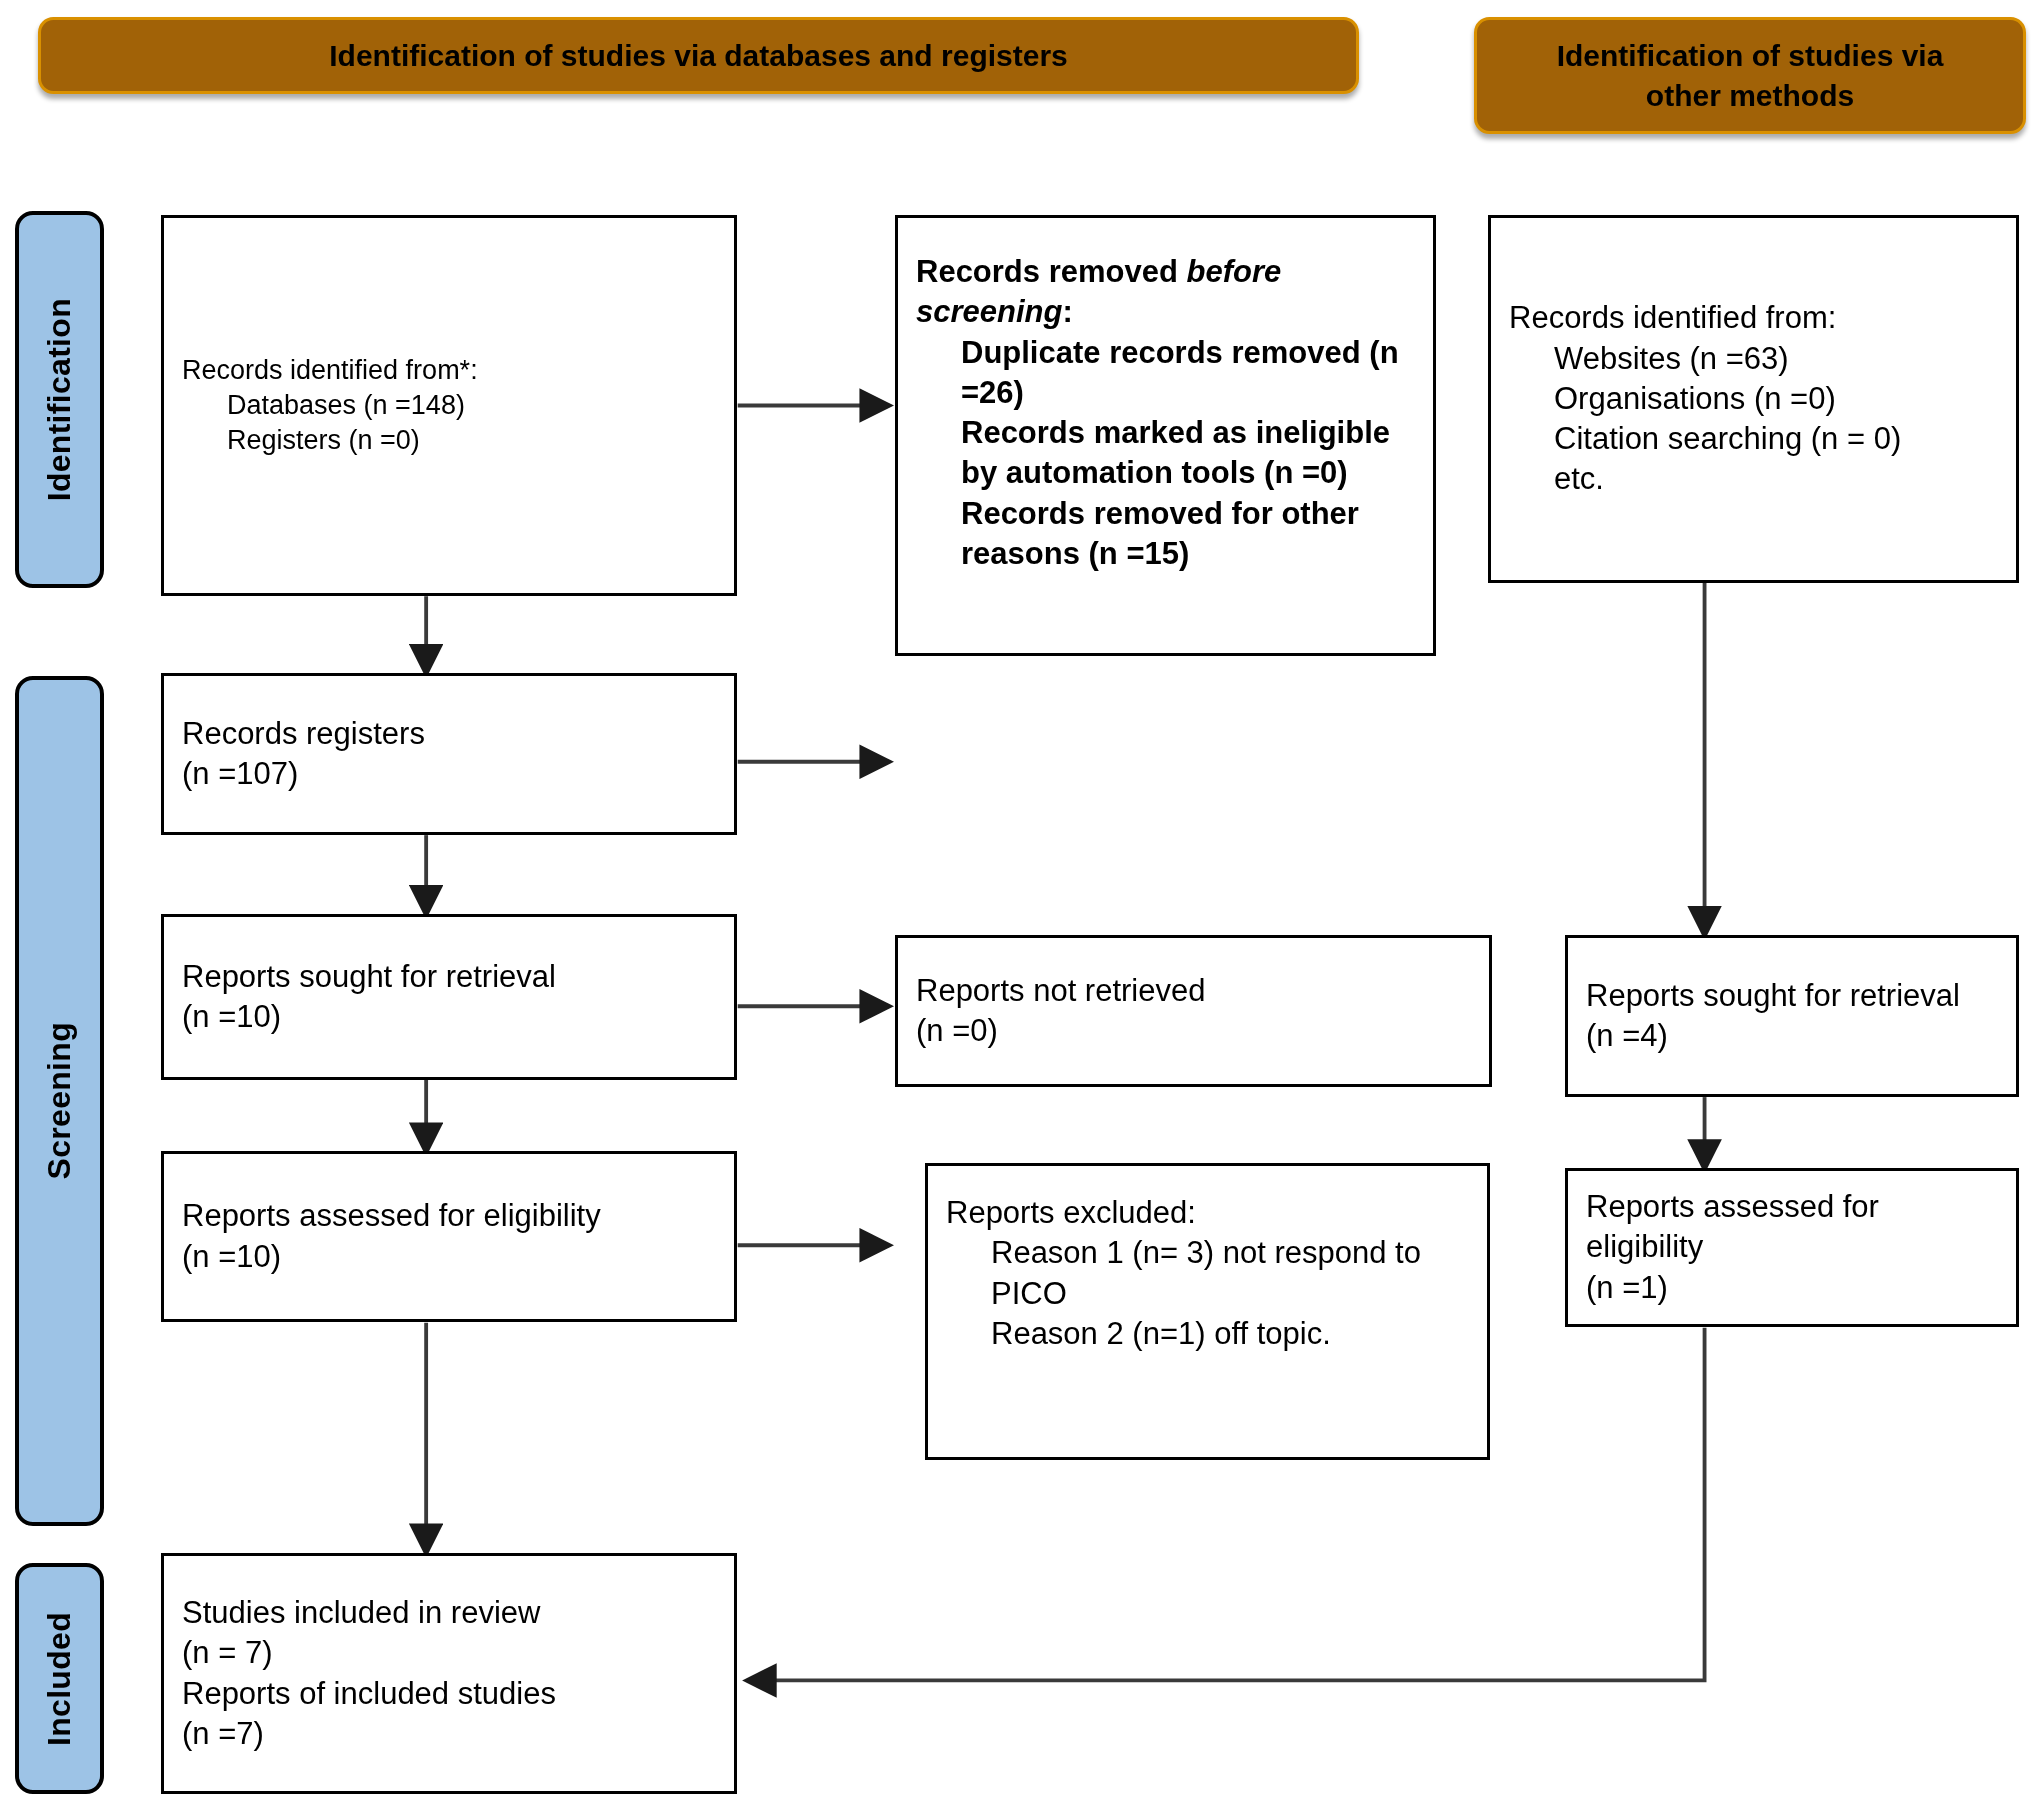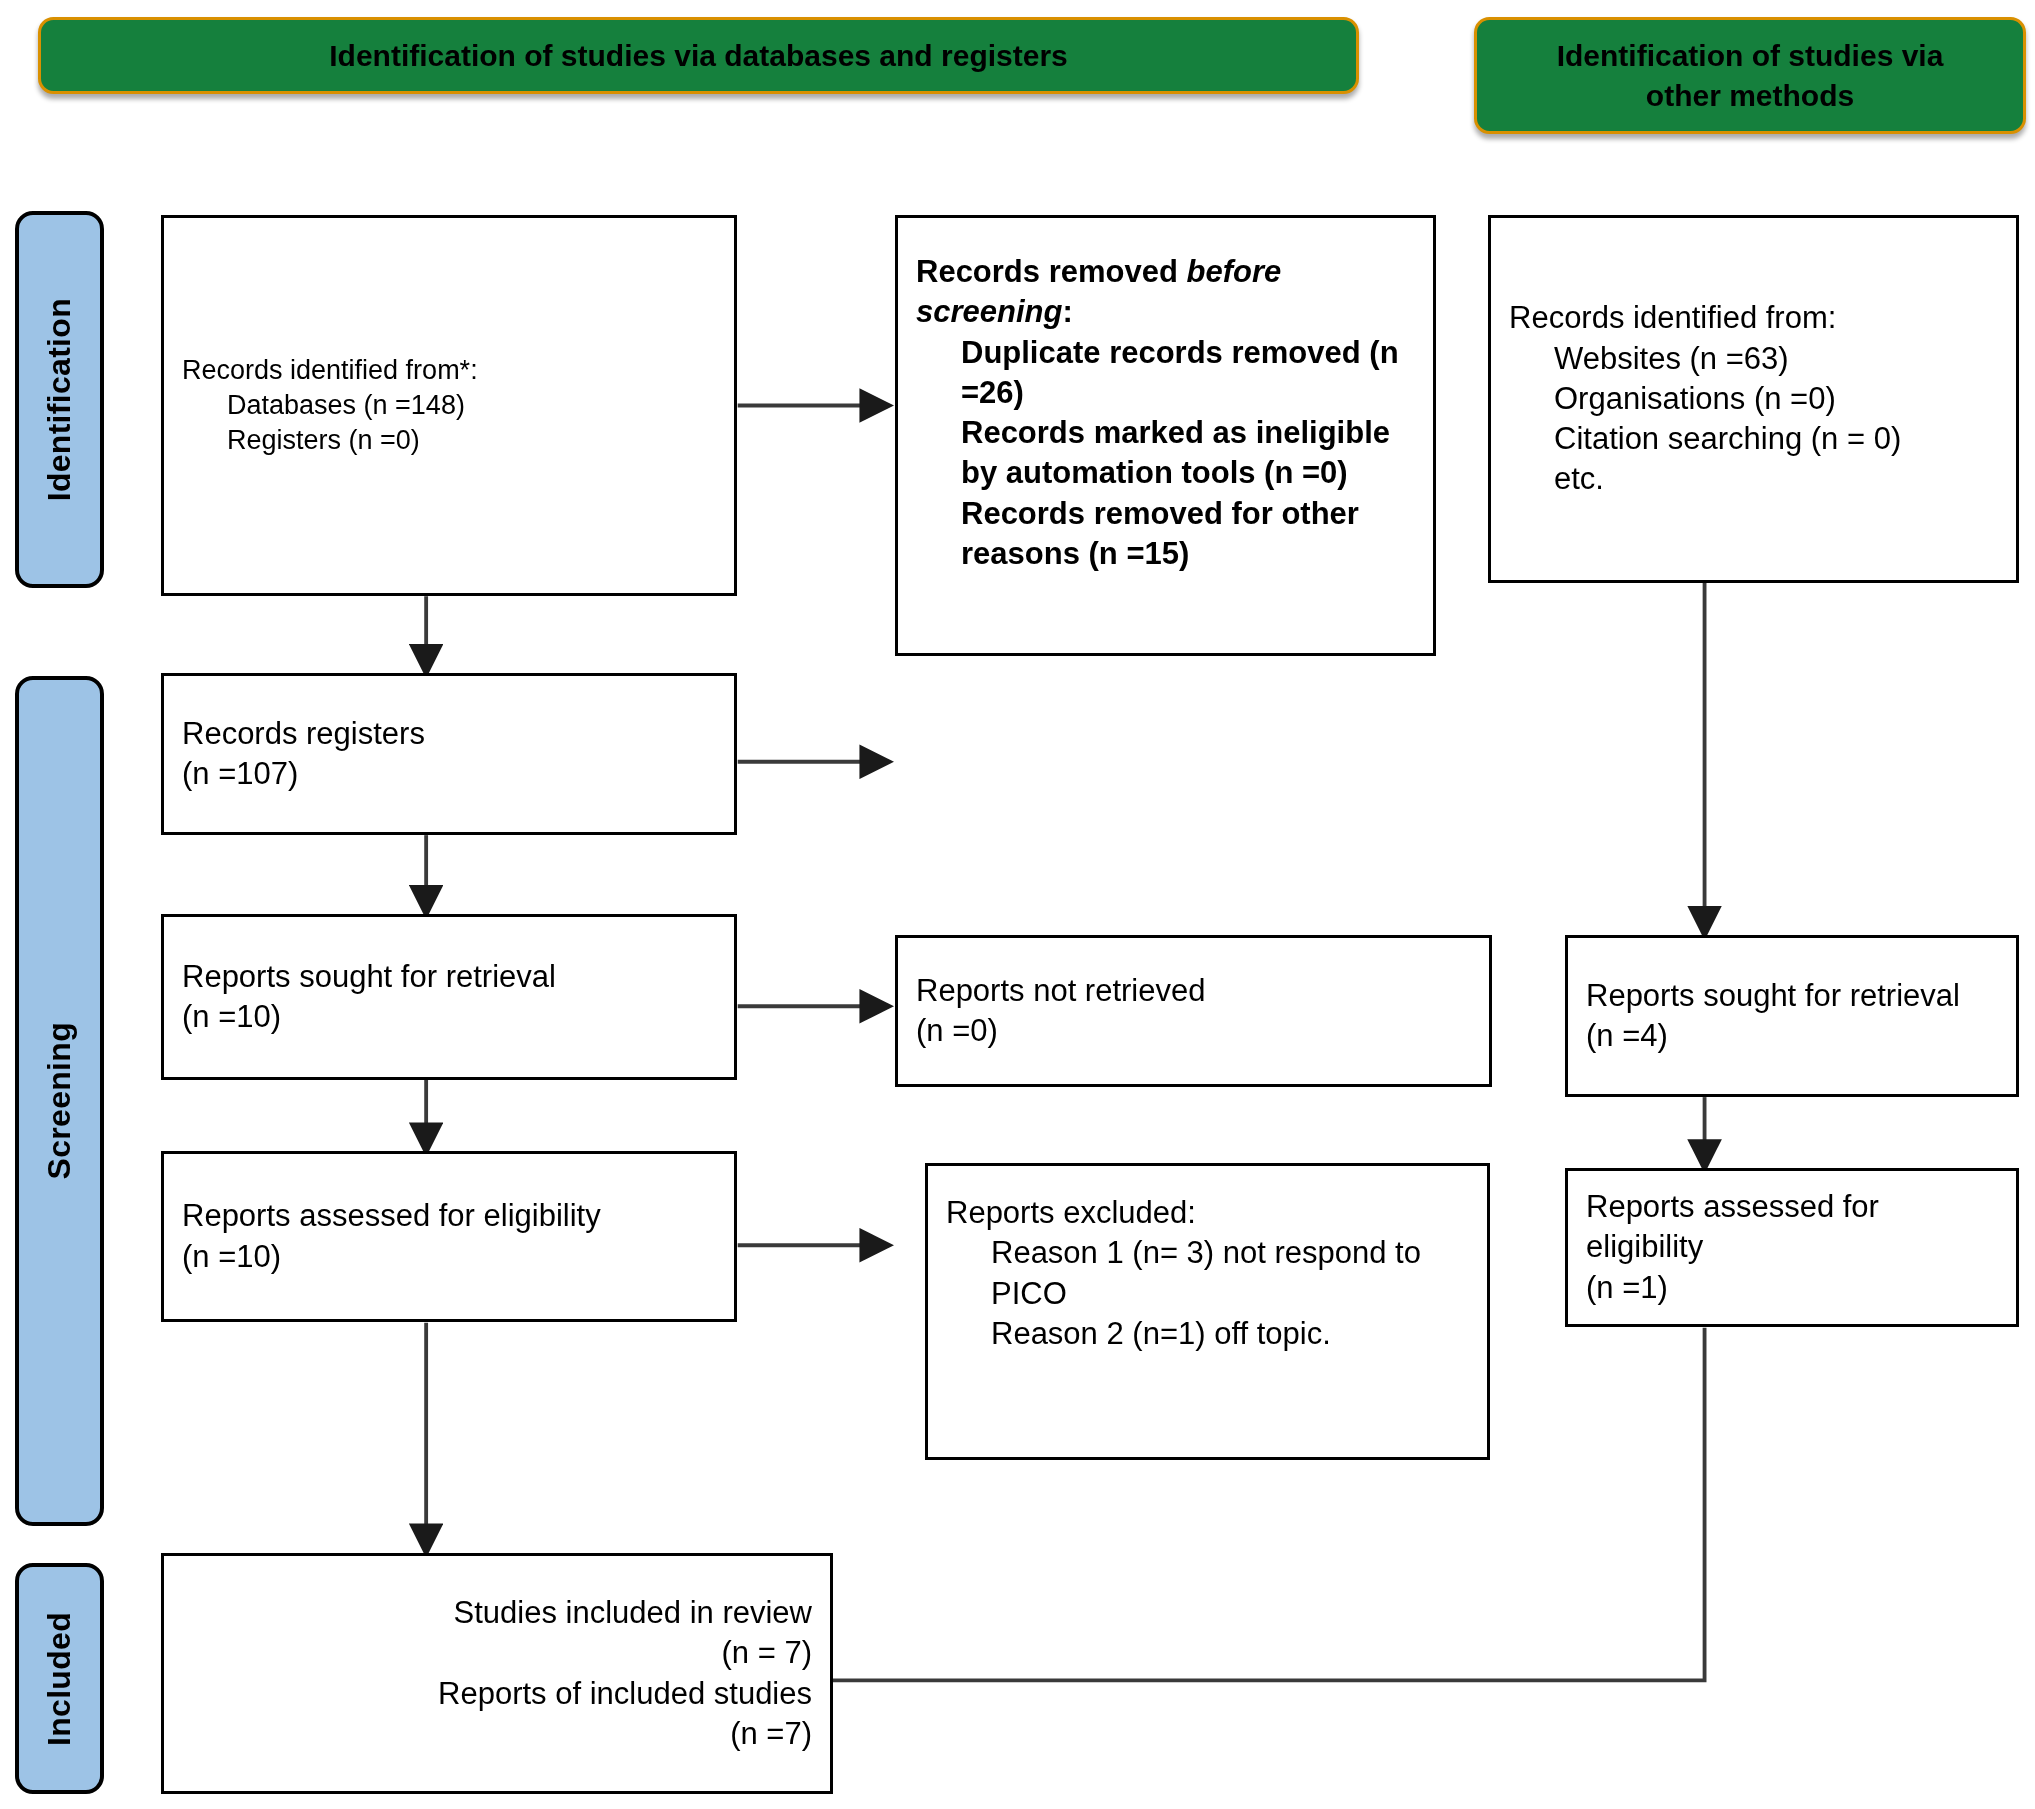--- a/index.html
+++ b/index.html
@@ -4,21 +4,21 @@
 <style>
   html,body{margin:0;padding:0;background:#ffffff;}
   body{width:2035px;height:1810px;position:relative;overflow:hidden;
        font-family:"Liberation Sans","DejaVu Sans",sans-serif;color:#000;}
 
   #stage{position:absolute;left:0;top:0;width:2035px;height:1810px;}
 
   
   .banner{
     position:absolute;
-    background:#15803d;
+    background:#a16207;
     border:3.5px solid #D99000;
     border-radius:15.4px;
     box-shadow:0 4.2px 4.9px rgba(0,0,0,.33);
     display:flex;align-items:center;justify-content:center;text-align:center;
     font-weight:bold;color:#000;line-height:1.32;
     box-sizing:border-box;
     padding:0 12.6px;
   }
 
   
@@ -136,21 +136,21 @@
     </div>
   </div>
 
   <div class="fbox" style="left:161px;top:1151px;width:576px;height:171px;font-size:31px;">
     <div class="txt">
       <span>Reports assessed for eligibility</span><br>
       <span>(n =10)</span>
     </div>
   </div>
 
-  <div class="fbox" style="left:161px;top:1553px;width:672px;height:241px;font-size:31px;text-align:right;">
+  <div class="fbox" style="left:161px;top:1553px;width:576px;height:241px;font-size:31px;">
     <div class="txt">
       <span>Studies included in review</span><br>
       <span>(n = 7)</span><br>
       <span>Reports of included studies</span><br>
       <span>(n =7)</span>
     </div>
   </div>
 
   <div class="fbox" style="left:895px;top:215px;width:541px;height:441px;font-size:31px;align-items:flex-start;padding-top:34px;font-weight:bold;">
     <div class="txt">

